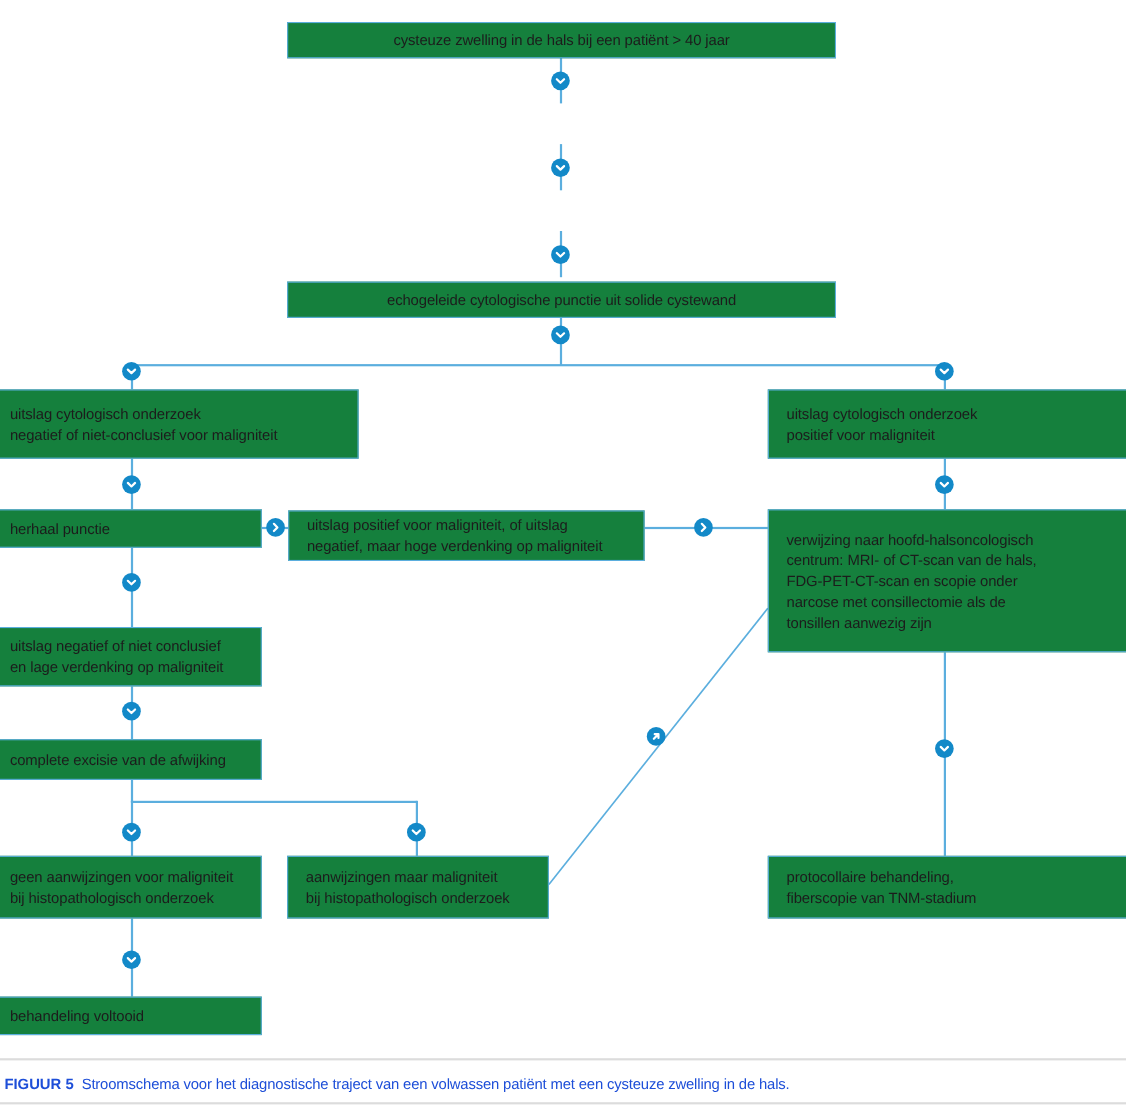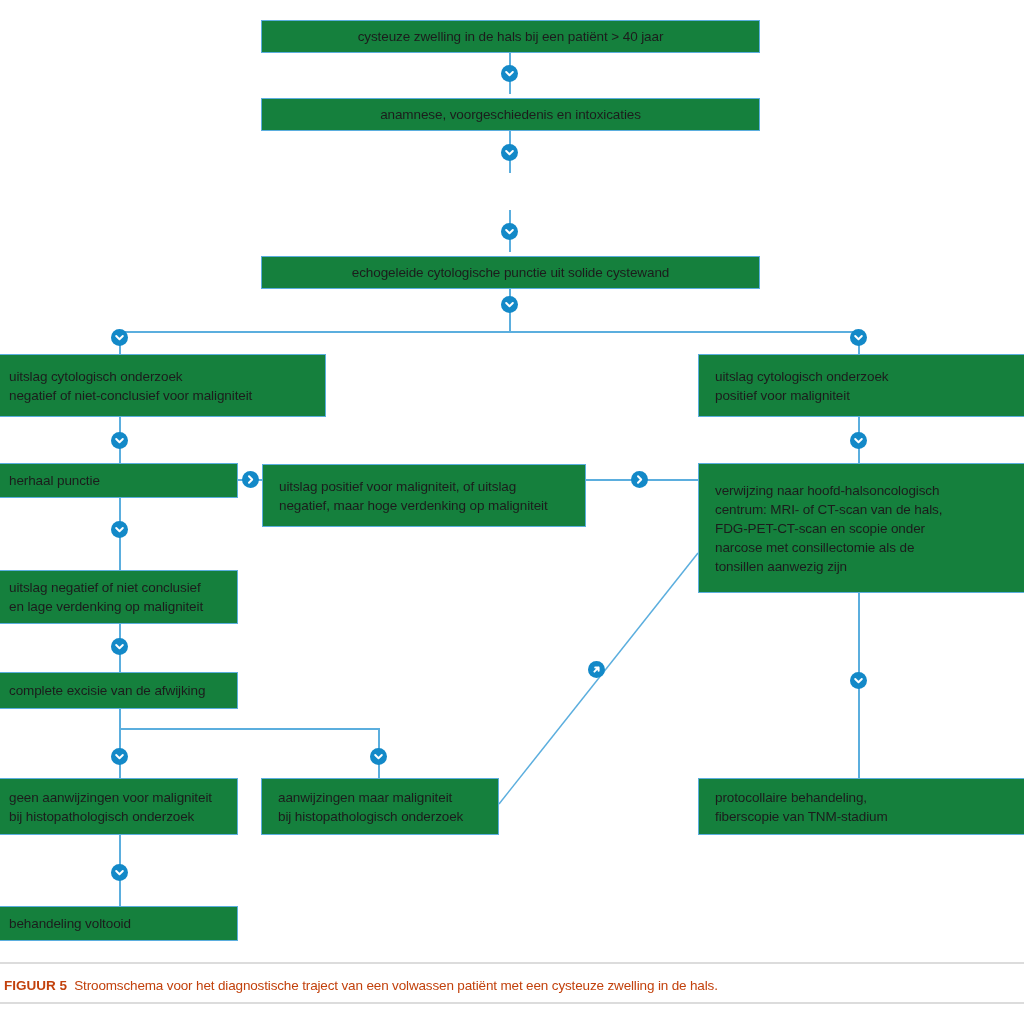--- a/index.html
+++ b/index.html
@@ -108,21 +108,21 @@
   }
   .rule.top { top: 962px; }
   .rule.bottom { top: 1002px; }
   .caption {
     position: absolute;
     left: 4px;
     top: 977px;
     width: 1010px;
     font-size: 13.5px;
     line-height: 17px;
-    color: #c2410c;
+    color: #1d4ed8;
     letter-spacing: -0.15px;
   }
   .caption .lbl {
     font-weight: bold;
     letter-spacing: 0px;
   }
 </style>
 </head>
 <body>
 
@@ -241,44 +241,41 @@
     <div class="badge" style="left:588px; top:661px;">
       <svg width="11" height="11" viewBox="0 0 11 11">
           <path d="M3.4 7.6 L7.6 3.4 M4.2 3.4 L7.6 3.4 L7.6 6.8"></path>
         </svg>
     </div>
 
     <div class="node center" style="left:261px; top:20px; width:499px; height:33px;">
       <span class="txt">cysteuze zwelling in de hals bij een patiënt &gt; 40 jaar</span>
     </div>
 
-    <div class="node center" style="left:261px; top:98px; width:499px; height:33px;">
-      <span class="txt">anamnese, voorgeschiedenis en intoxicaties</span>
-    </div>
 
 
     <div class="node center" style="left:261px; top:256px; width:499px; height:33px;">
       <span class="txt">echogeleide cytologische punctie uit solide cystewand</span>
     </div>
 
     <div class="node left-clip" style="left:-8px; top:354px; width:334px; height:63px;">
       <span class="txt">uitslag cytologisch onderzoek
 negatief of niet-conclusief voor maligniteit</span>
     </div>
 
     <div class="node left-pad" style="left:698px; top:354px; width:334px; height:63px;">
       <span class="txt">uitslag cytologisch onderzoek
 positief voor maligniteit</span>
     </div>
 
     <div class="node left-clip" style="left:-8px; top:463px; width:246px; height:35px;">
       <span class="txt">herhaal punctie</span>
     </div>
 
-    <div class="node left-pad" style="left:262px; top:464px; width:324px; height:63px;">
+    <div class="node left-pad" style="left:262px; top:464px; width:324px; height:46px;">
       <span class="txt">uitslag positief voor maligniteit, of uitslag
 negatief, maar hoge verdenking op maligniteit</span>
     </div>
 
     <div class="node left-pad" style="left:698px; top:463px; width:334px; height:130px;">
       <span class="txt">verwijzing naar hoofd-halsoncologisch
 centrum: MRI- of CT-scan van de hals,
 FDG-PET-CT-scan en scopie onder
 narcose met consillectomie als de
 tonsillen aanwezig zijn</span>

